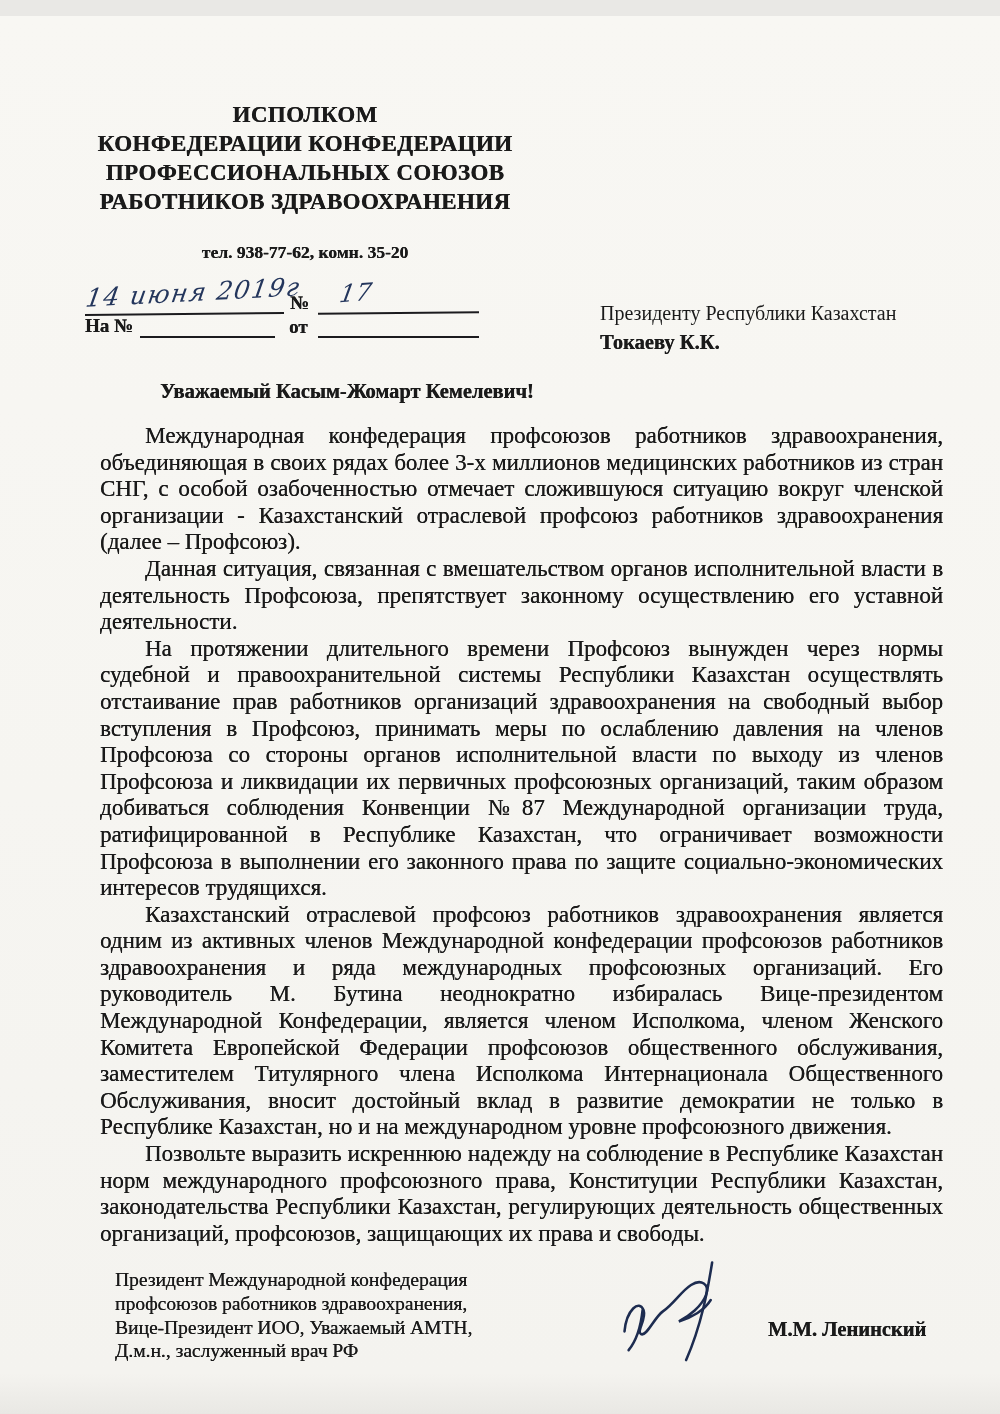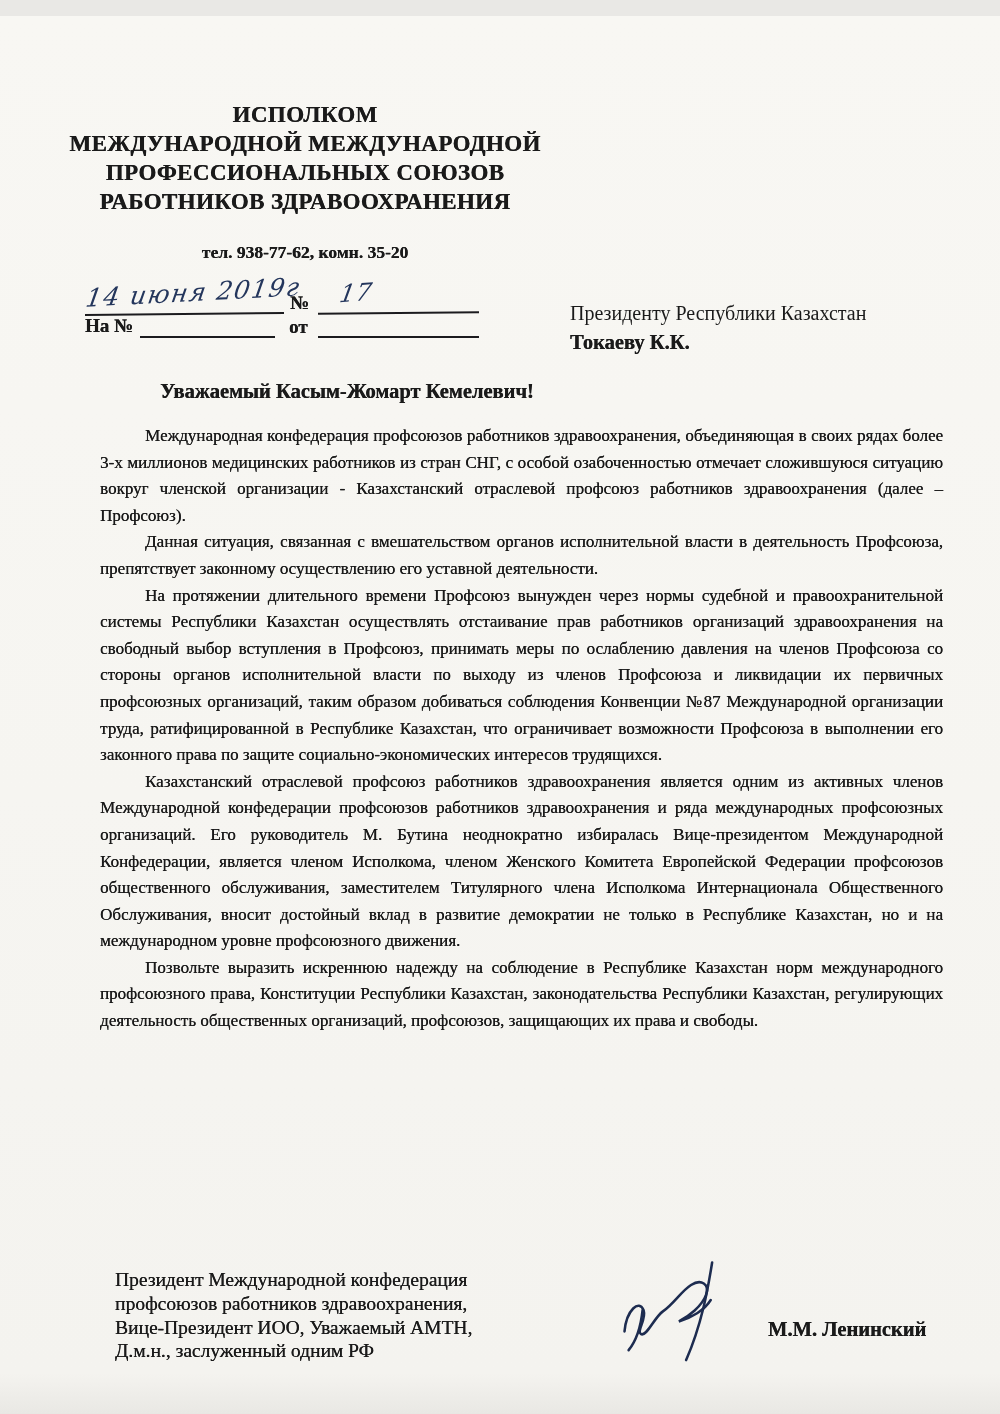--- a/index.html
+++ b/index.html
@@ -90,21 +90,21 @@
     left: 255px;
     top: -7px;
     font-size: 24px;
     letter-spacing: 1px;
     transform: rotate(-4deg) skewX(-14deg);
   }
 
   
   .addressee {
     position: absolute;
-    left: 570px;
+    left: 600px;
     top: 284px;
     width: 380px;
   }
   .addressee .addr-title {
     font-size: 20px;
     line-height: 26px;
   }
   .addressee .addr-name {
     font-weight: bold;
     font-size: 20.5px;
@@ -124,21 +124,21 @@
     text-shadow: 0.4px 0 0 currentColor;
   }
 
   
   .body-text {
     position: absolute;
     top: 407px;
     left: 100px;
     width: 843px;
     text-align: justify;
-    font-size: 17px;
+    font-size: 23px;
     line-height: 26.6px;
     text-shadow: 0.25px 0 0 currentColor;
   }
   .body-text p {
     margin: 0;
     text-indent: 45px;
   }
 
   
   .sig-block {
@@ -186,21 +186,21 @@
   }
 </style>
 </head>
 <body>
 
 <div class="page">
 
   <header class="letterhead">
     <div class="org">
       <div>ИСПОЛКОМ</div>
-      <div>МЕЖДУНАРОДНОЙ МЕЖДУНАРОДНОЙ</div>
+      <div>КОНФЕДЕРАЦИИ КОНФЕДЕРАЦИИ</div>
       <div>ПРОФЕССИОНАЛЬНЫХ СОЮЗОВ</div>
       <div>РАБОТНИКОВ ЗДРАВООХРАНЕНИЯ</div>
     </div>
     <div class="contact">
       <div>тел. 938-77-62, комн. 35-20</div>
     </div>
   </header>
 
   <div class="ref">
     <span class="hand hand-date">14 июня 2019г</span>
@@ -226,21 +226,21 @@
     <p>Данная ситуация, связанная с вмешательством  органов исполнительной власти в деятельность Профсоюза, препятствует законному осуществлению  его уставной деятельности.</p>
     <p>На протяжении длительного времени Профсоюз вынужден через нормы судебной и правоохранительной системы Республики Казахстан  осуществлять отстаивание прав работников организаций здравоохранения на свободный выбор вступления в Профсоюз, принимать меры по ослаблению давления на членов Профсоюза со стороны органов исполнительной власти по выходу из членов Профсоюза и ликвидации их первичных профсоюзных организаций, таким образом добиваться соблюдения Конвенции №87 Международной организации труда, ратифицированной в Республике Казахстан, что ограничивает возможности Профсоюза в выполнении его законного права по защите социально-экономических интересов трудящихся.</p>
     <p>Казахстанский отраслевой профсоюз работников здравоохранения является одним из активных членов Международной конфедерации профсоюзов работников здравоохранения и ряда международных профсоюзных организаций. Его руководитель М. Бутина неоднократно избиралась Вице-президентом Международной Конфедерации, является членом Исполкома, членом Женского Комитета Европейской Федерации профсоюзов общественного обслуживания, заместителем Титулярного члена Исполкома Интернационала Общественного Обслуживания, вносит достойный вклад в развитие демократии не только в Республике Казахстан, но и на международном уровне профсоюзного движения.</p>
     <p>Позвольте выразить  искреннюю надежду на соблюдение в Республике Казахстан норм международного профсоюзного права, Конституции Республики Казахстан, законодательства Республики Казахстан, регулирующих деятельность общественных организаций, профсоюзов, защищающих их права и свободы.</p>
   </main>
 
   <div class="sig-block">
     <div>Президент Международной конфедерация</div>
     <div>профсоюзов работников здравоохранения,</div>
     <div>Вице-Президент ИОО, Уважаемый АМТН,</div>
-    <div>Д.м.н., заслуженный одним РФ</div>
+    <div>Д.м.н., заслуженный врач РФ</div>
   </div>
 
   <svg class="sig-scrawl" viewBox="0 0 120 100" aria-hidden="true">
     <path d="M8,62 C12,42 25,33 28,44 C30,53 19,63 23,66 C28,70 37,52 46,47 C57,41 65,30 75,25 C85,20 93,26 88,36 C83,46 70,54 60,58 C72,56 85,50 92,41"></path>
     <path d="M97,6 C90,32 81,63 63,95"></path>
     <path d="M27,44 C24,58 18,72 10,80"></path>
   </svg>
 
   <div class="sig-name">М.М. Ленинский</div>
 

